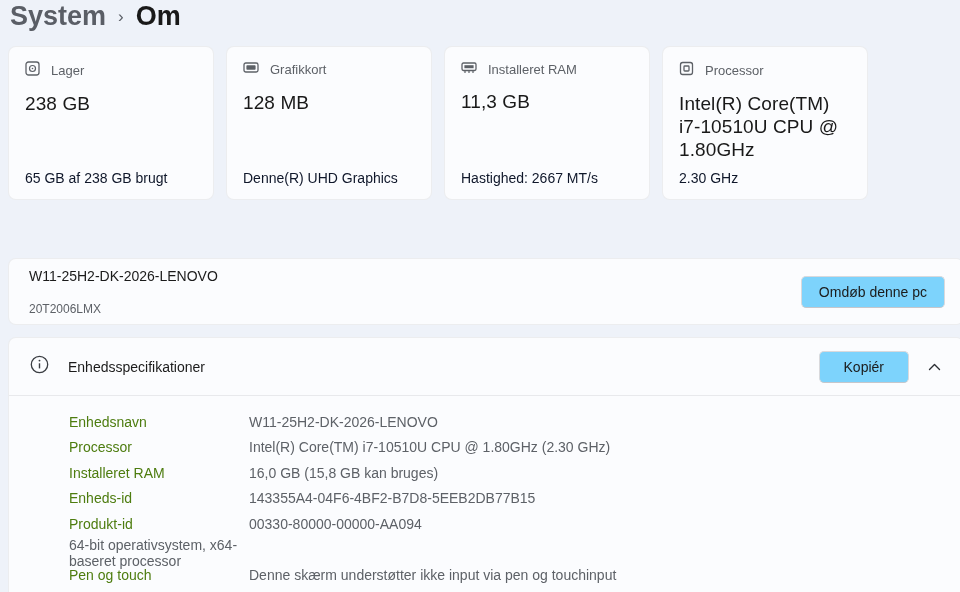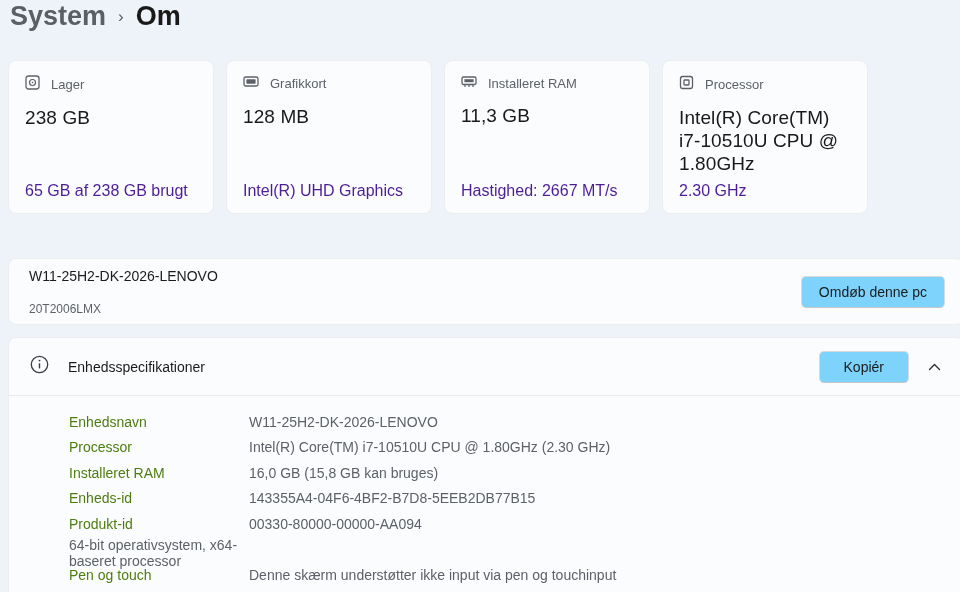--- a/index.html
+++ b/index.html
@@ -16,35 +16,35 @@
     position: absolute; top: -4px; left: 10px;
     display: flex; align-items: center; gap: 12px;
     font-size: 27px; font-weight: 600; line-height: 36px;
   }
   .breadcrumb .parent { color: #5a5e66; }
   .breadcrumb .sep { font-size: 17px; font-weight: 400; color: #5a5e66; padding-top: 3px; }
   .breadcrumb .current { color: #191919; }
 
   
   .cards {
-    position: absolute; top: 60px; left: 8px;
+    position: absolute; top: 46px; left: 8px;
     display: flex; gap: 12px;
   }
   .card {
     width: 206px; height: 154px;
     background: #fbfcfe;
     border: 1px solid rgba(0,0,0,0.06);
     border-radius: 8px;
     padding: 14px 16px 13px 16px;
     display: flex; flex-direction: column;
   }
   .card-head { display: flex; align-items: center; gap: 11px; color: #5d6167; font-size: 13px; }
   .card-head svg { flex: 0 0 auto; }
   .card-value { margin-top: 13px; font-size: 19px; font-weight: 400; color: #191919; line-height: 23px; letter-spacing: .1px; }
-  .card-footer { margin-top: auto; font-size: 16px; color: #4c1d95; }
+  .card-footer { margin-top: auto; font-size: 14px; color: #0f172a; }
 
   
   .wide-card {
     position: absolute; left: 8px; right: -4px;
     background: #fbfcfe;
     border: 1px solid rgba(0,0,0,0.06);
     border-radius: 8px;
   }
   .pc-card { top: 258px; height: 67px; display: flex; align-items: center; padding: 0 18px 0 20px; }
   .pc-name { font-size: 14px; color: #1b1b1b; }
@@ -113,21 +113,21 @@
     <div class="card-head">
       <span>
         <svg width="16" height="14" viewBox="0 0 16 14" fill="none">
           <rect x="1" y="2" width="14" height="9" rx="1.8" class="muted-stroke" stroke-width="1.3"></rect>
           <rect x="3.4" y="4.3" width="9.2" height="4.4" rx="0.8" fill="#5d6167"></rect>
         </svg>
       </span>
       <span>Grafikkort</span>
     </div>
     <div class="card-value">128 MB</div>
-    <div class="card-footer">Intel(R) UHD Graphics</div>
+    <div class="card-footer">Denne(R) UHD Graphics</div>
   </div>
 
   <div class="card">
     <div class="card-head">
       <span>
         <svg width="16" height="13" viewBox="0 0 16 13" fill="none">
           <rect x="1" y="2" width="14" height="7.5" rx="1.4" class="muted-stroke" stroke-width="1.3"></rect>
           <line x1="4" y1="9.5" x2="4" y2="12" class="muted-stroke" stroke-width="1.2"></line>
           <line x1="8" y1="9.5" x2="8" y2="12" class="muted-stroke" stroke-width="1.2"></line>
           <line x1="12" y1="9.5" x2="12" y2="12" class="muted-stroke" stroke-width="1.2"></line>

